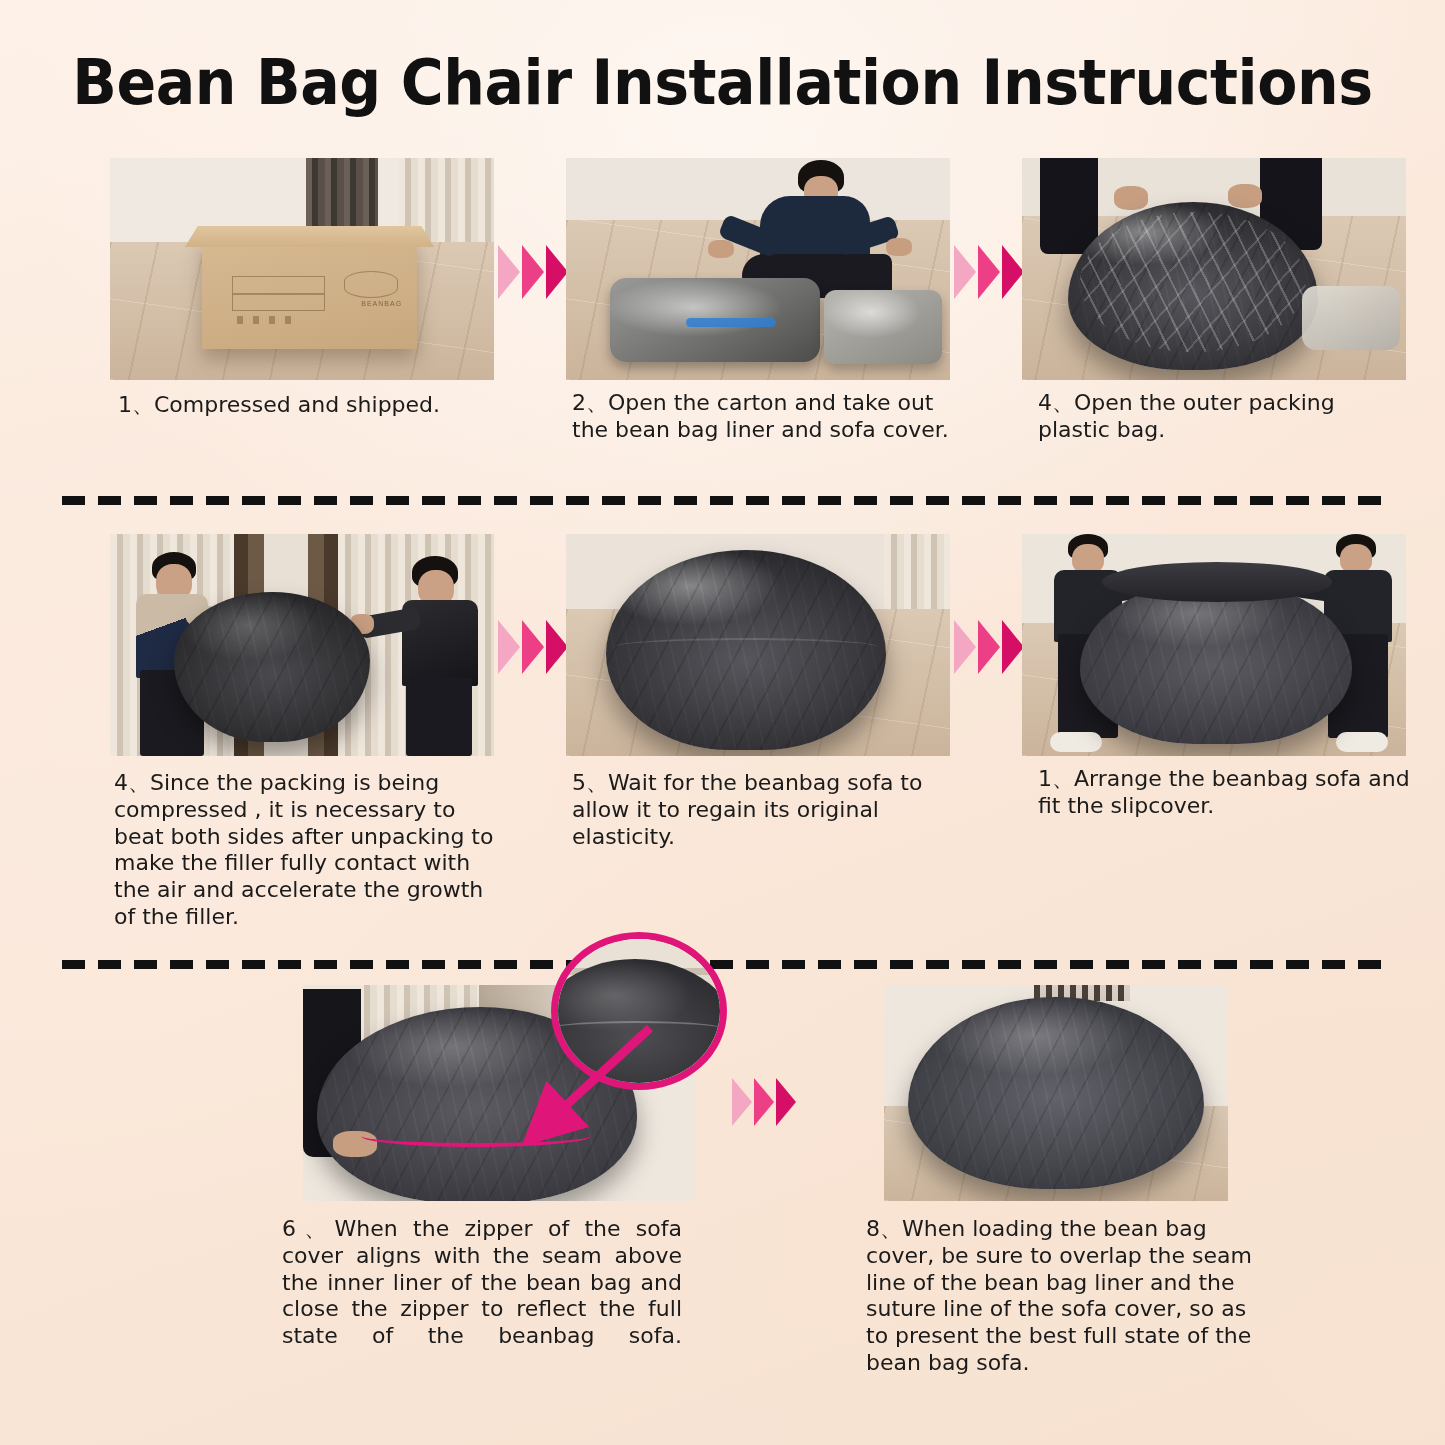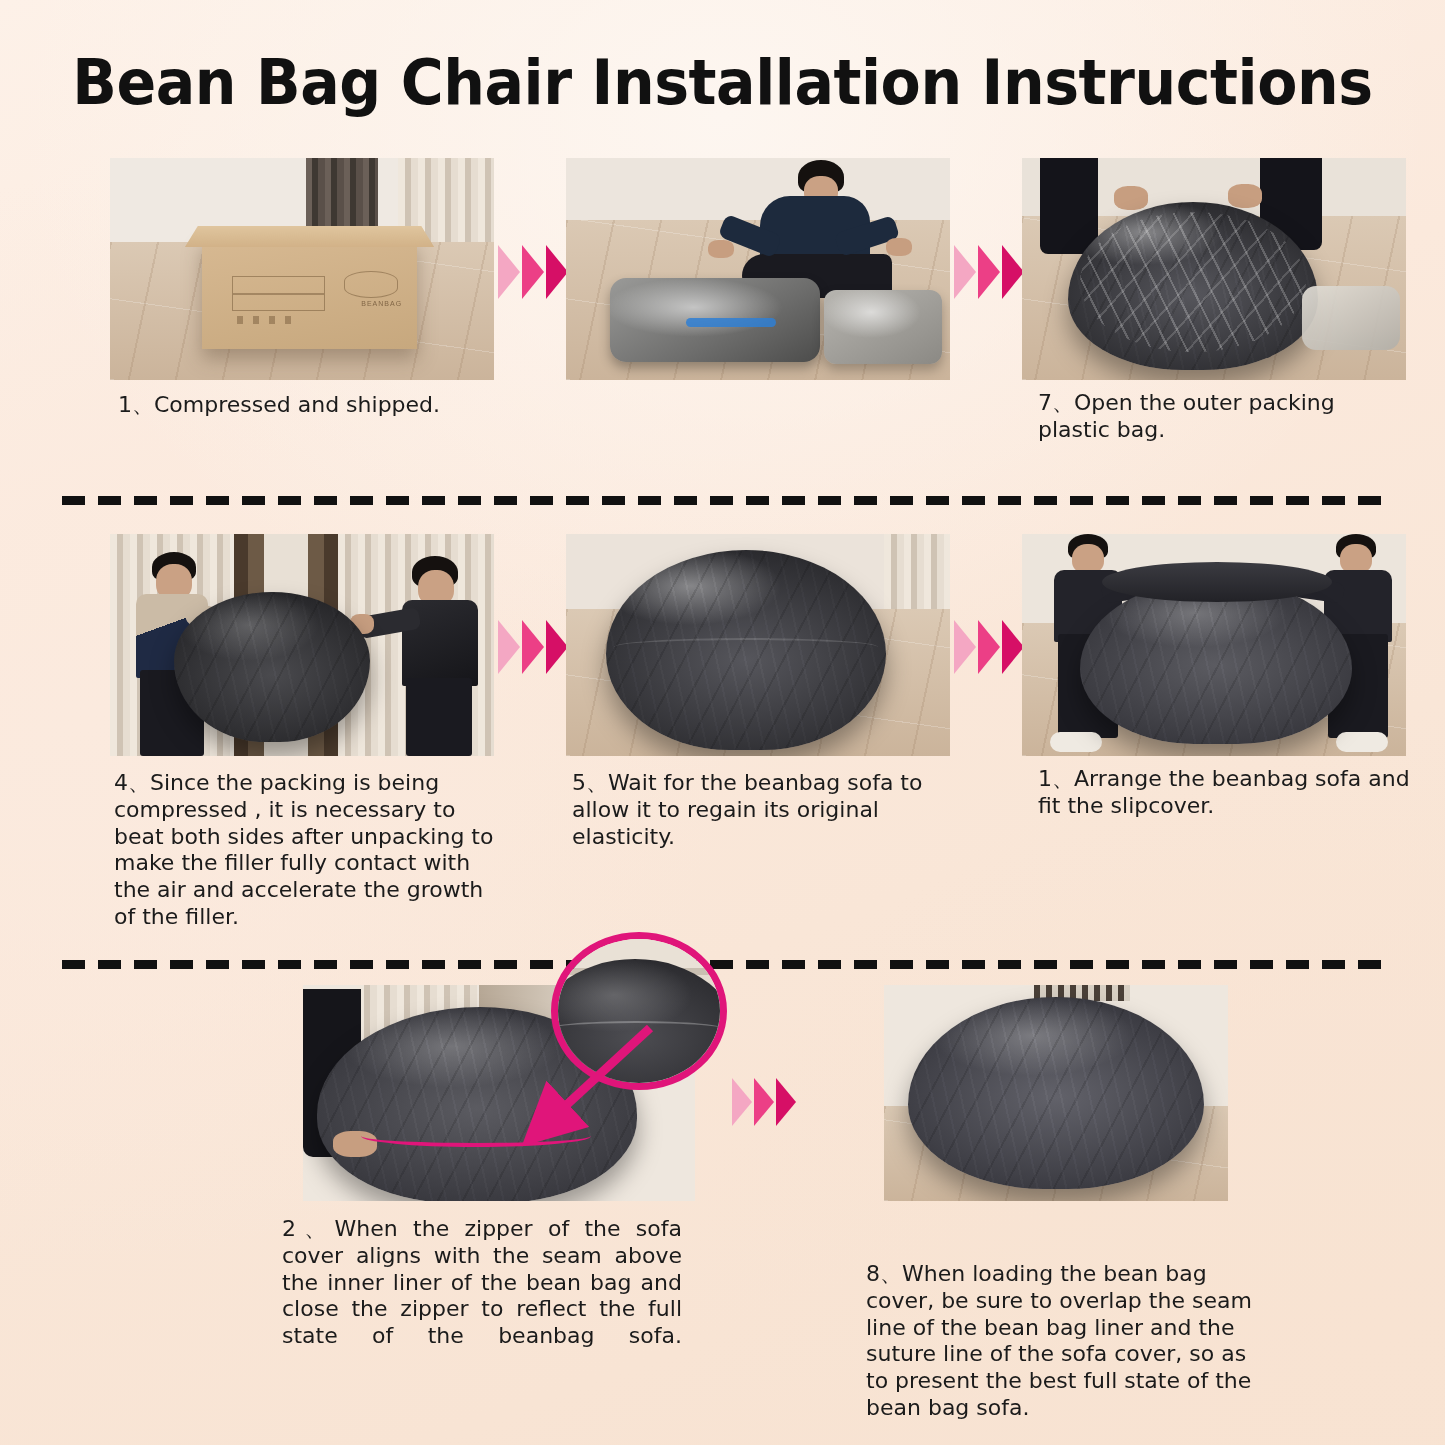--- a/index.html
+++ b/index.html
@@ -213,21 +213,22 @@
       <div class="crease"></div>
     </div>
     <div style="position:absolute;left:58px;top:54px;width:226px;height:140px;border-radius:50%;
                 background:repeating-linear-gradient(64deg, rgba(255,255,255,.22) 0 2px, rgba(255,255,255,0) 2px 16px),
                            repeating-linear-gradient(-48deg, rgba(255,255,255,.16) 0 2px, rgba(255,255,255,0) 2px 22px);"></div>
     <div style="position:absolute;left:280px;top:128px;width:98px;height:64px;border-radius:14px;
                 background:linear-gradient(150deg,rgba(226,222,214,.92),rgba(178,174,167,.92));"></div>
   </div>
 
   <div class="cap" style="left:118px;top:392px;width:400px;">1、Compressed and shipped.</div>
-  <div class="cap" style="left:1038px;top:390px;width:368px;">7、Open the outer packing plastic bag.</div>
+  <div class="cap" style="left:572px;top:390px;width:382px;">2、Open the carton and take out  the bean bag liner and sofa cover.</div>
+  <div class="cap" style="left:1038px;top:390px;width:368px;">4、Open the outer packing plastic bag.</div>
 
   <div class="divider" style="left:62px;top:496px;width:1320px;"></div>
 
   <div class="photo" style="left:110px;top:534px;width:384px;height:222px;">
     <div class="room-wood" style="background:linear-gradient(#efe8df 0%,#efe8df 100%);"></div>
     <div class="curtain" style="left:0;width:120px;height:100%;"></div>
     <div class="curtain" style="left:228px;width:156px;height:100%;"></div>
     <div style="position:absolute;left:124px;top:0;width:104px;height:100%;
                 background:linear-gradient(90deg,#4a3a2c 0 14px,#6d5a46 14px 30px,#e8e0d5 30px 74px,#6d5a46 74px 90px,#4a3a2c 90px 104px);"></div>
     <div class="person" style="left:18px;top:18px;width:120px;height:204px;">
@@ -348,16 +349,16 @@
     <div style="position:absolute;left:150px;top:0;width:96px;height:16px;
                 background:repeating-linear-gradient(90deg,#4a4038 0 6px,#d8d0c4 6px 12px);"></div>
     <div class="floor-lines" style="height:44%;"></div>
     <div class="beanbag velvet" style="left:24px;top:12px;width:296px;height:192px;border-radius:50% 50% 46% 46%/56% 56% 44% 44%;
                 background:radial-gradient(ellipse 55% 34% at 42% 20%, rgba(255,255,255,.28), rgba(255,255,255,0) 62%),
                            radial-gradient(ellipse 80% 70% at 50% 52%, #62626a, #3d3d44 66%, #26262c 100%);">
       <div class="crease"></div>
     </div>
   </div>
 
-  <div class="cap j" style="left:282px;top:1216px;width:400px;">2、When the zipper of the sofa cover aligns with the seam above the inner liner of the bean bag and close the zipper to reflect the full state of the beanbag sofa.</div>
-  <div class="cap" style="left:866px;top:1261px;width:390px;">8、When loading the bean bag cover, be sure to overlap the seam line of the bean bag liner and the suture line of the sofa cover, so as to present the best full state of the bean bag sofa.</div>
+  <div class="cap j" style="left:282px;top:1216px;width:400px;">6、When the zipper of the sofa cover aligns with the seam above the inner liner of the bean bag and close the zipper to reflect the full state of the beanbag sofa.</div>
+  <div class="cap" style="left:866px;top:1216px;width:390px;">8、When loading the bean bag cover, be sure to overlap the seam line of the bean bag liner and the suture line of the sofa cover, so as to present the best full state of the bean bag sofa.</div>
 
 </div>
 
 </body></html>

